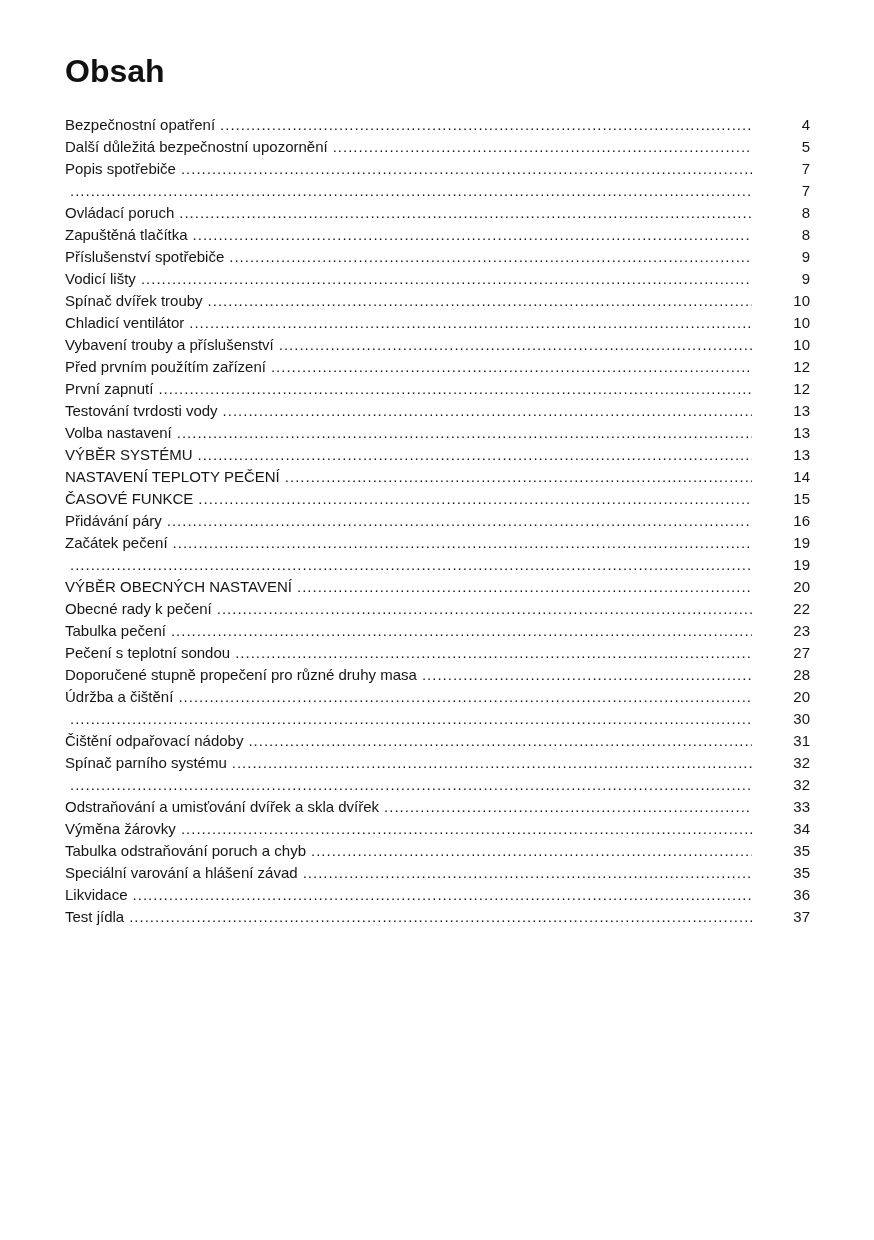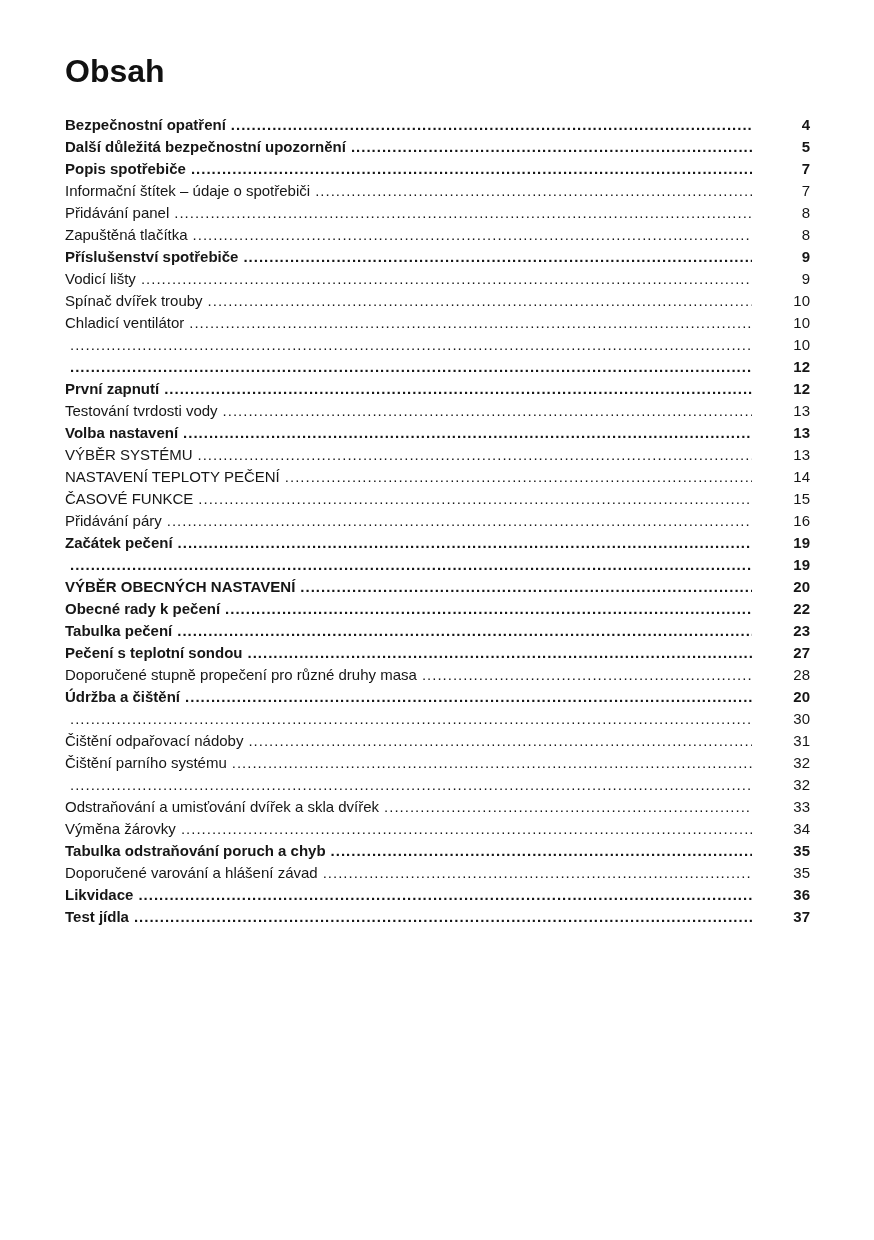--- a/index.html
+++ b/index.html
@@ -30,21 +30,21 @@
   .toc-list { width: 100%; }
   .toc-row {
     display: flex;
     align-items: baseline;
     font-size: 15px;
     line-height: 22px;
     white-space: nowrap;
   }
   .toc-row.section { }
   .toc-row.section:first-child { margin-top: 0; }
-  .toc-row.bold { font-weight: 700; }
+  .toc-row.bold { font-weight: 400; }
   .toc-label { flex: 0 0 auto; }
   .toc-dots {
     flex: 1 1 auto;
     min-width: 0;
     overflow: hidden;
     margin-left: 5px;
     margin-right: 12px;
     letter-spacing: 1px;
   }
   .toc-page {
@@ -76,26 +76,25 @@
           <span class="toc-label">Další důležitá bezpečnostní upozornění</span>
           <span class="toc-dots">............................................................................................................................................................................................................................................................................................................</span>
           <span class="toc-page">5</span>
         </div>
         <div class="toc-row bold section">
           <span class="toc-label">Popis spotřebiče</span>
           <span class="toc-dots">............................................................................................................................................................................................................................................................................................................</span>
           <span class="toc-page">7</span>
         </div>
         <div class="toc-row">
-          <span class="toc-label">Informační štítek – údaje o spotřebiči</span>
           <span class="toc-dots">............................................................................................................................................................................................................................................................................................................</span>
           <span class="toc-page">7</span>
         </div>
         <div class="toc-row">
-          <span class="toc-label">Přidávání panel</span>
+          <span class="toc-label">Ovládací poruch</span>
           <span class="toc-dots">............................................................................................................................................................................................................................................................................................................</span>
           <span class="toc-page">8</span>
         </div>
         <div class="toc-row">
           <span class="toc-label">Zapuštěná tlačítka</span>
           <span class="toc-dots">............................................................................................................................................................................................................................................................................................................</span>
           <span class="toc-page">8</span>
         </div>
         <div class="toc-row bold section">
           <span class="toc-label">Příslušenství spotřebiče</span>
@@ -111,24 +110,26 @@
           <span class="toc-label">Spínač dvířek trouby</span>
           <span class="toc-dots">............................................................................................................................................................................................................................................................................................................</span>
           <span class="toc-page">10</span>
         </div>
         <div class="toc-row">
           <span class="toc-label">Chladicí ventilátor</span>
           <span class="toc-dots">............................................................................................................................................................................................................................................................................................................</span>
           <span class="toc-page">10</span>
         </div>
         <div class="toc-row">
+          <span class="toc-label">Vybavení trouby a příslušenství</span>
           <span class="toc-dots">............................................................................................................................................................................................................................................................................................................</span>
           <span class="toc-page">10</span>
         </div>
         <div class="toc-row bold section">
+          <span class="toc-label">Před prvním použítím zařízení</span>
           <span class="toc-dots">............................................................................................................................................................................................................................................................................................................</span>
           <span class="toc-page">12</span>
         </div>
         <div class="toc-row bold section">
           <span class="toc-label">První zapnutí</span>
           <span class="toc-dots">............................................................................................................................................................................................................................................................................................................</span>
           <span class="toc-page">12</span>
         </div>
         <div class="toc-row">
           <span class="toc-label">Testování tvrdosti vody</span>
@@ -202,21 +203,21 @@
         <div class="toc-row">
           <span class="toc-dots">............................................................................................................................................................................................................................................................................................................</span>
           <span class="toc-page">30</span>
         </div>
         <div class="toc-row">
           <span class="toc-label">Čištění odpařovací nádoby</span>
           <span class="toc-dots">............................................................................................................................................................................................................................................................................................................</span>
           <span class="toc-page">31</span>
         </div>
         <div class="toc-row">
-          <span class="toc-label">Čištění parního systému</span>
+          <span class="toc-label">Spínač parního systému</span>
           <span class="toc-dots">............................................................................................................................................................................................................................................................................................................</span>
           <span class="toc-page">32</span>
         </div>
         <div class="toc-row">
           <span class="toc-dots">............................................................................................................................................................................................................................................................................................................</span>
           <span class="toc-page">32</span>
         </div>
         <div class="toc-row">
           <span class="toc-label">Odstraňování a umisťování dvířek a skla dvířek</span>
           <span class="toc-dots">............................................................................................................................................................................................................................................................................................................</span>
@@ -226,21 +227,21 @@
           <span class="toc-label">Výměna žárovky</span>
           <span class="toc-dots">............................................................................................................................................................................................................................................................................................................</span>
           <span class="toc-page">34</span>
         </div>
         <div class="toc-row bold section">
           <span class="toc-label">Tabulka odstraňování poruch a chyb</span>
           <span class="toc-dots">............................................................................................................................................................................................................................................................................................................</span>
           <span class="toc-page">35</span>
         </div>
         <div class="toc-row">
-          <span class="toc-label">Doporučené varování a hlášení závad</span>
+          <span class="toc-label">Speciální varování a hlášení závad</span>
           <span class="toc-dots">............................................................................................................................................................................................................................................................................................................</span>
           <span class="toc-page">35</span>
         </div>
         <div class="toc-row bold section">
           <span class="toc-label">Likvidace</span>
           <span class="toc-dots">............................................................................................................................................................................................................................................................................................................</span>
           <span class="toc-page">36</span>
         </div>
         <div class="toc-row bold section">
           <span class="toc-label">Test jídla</span>

